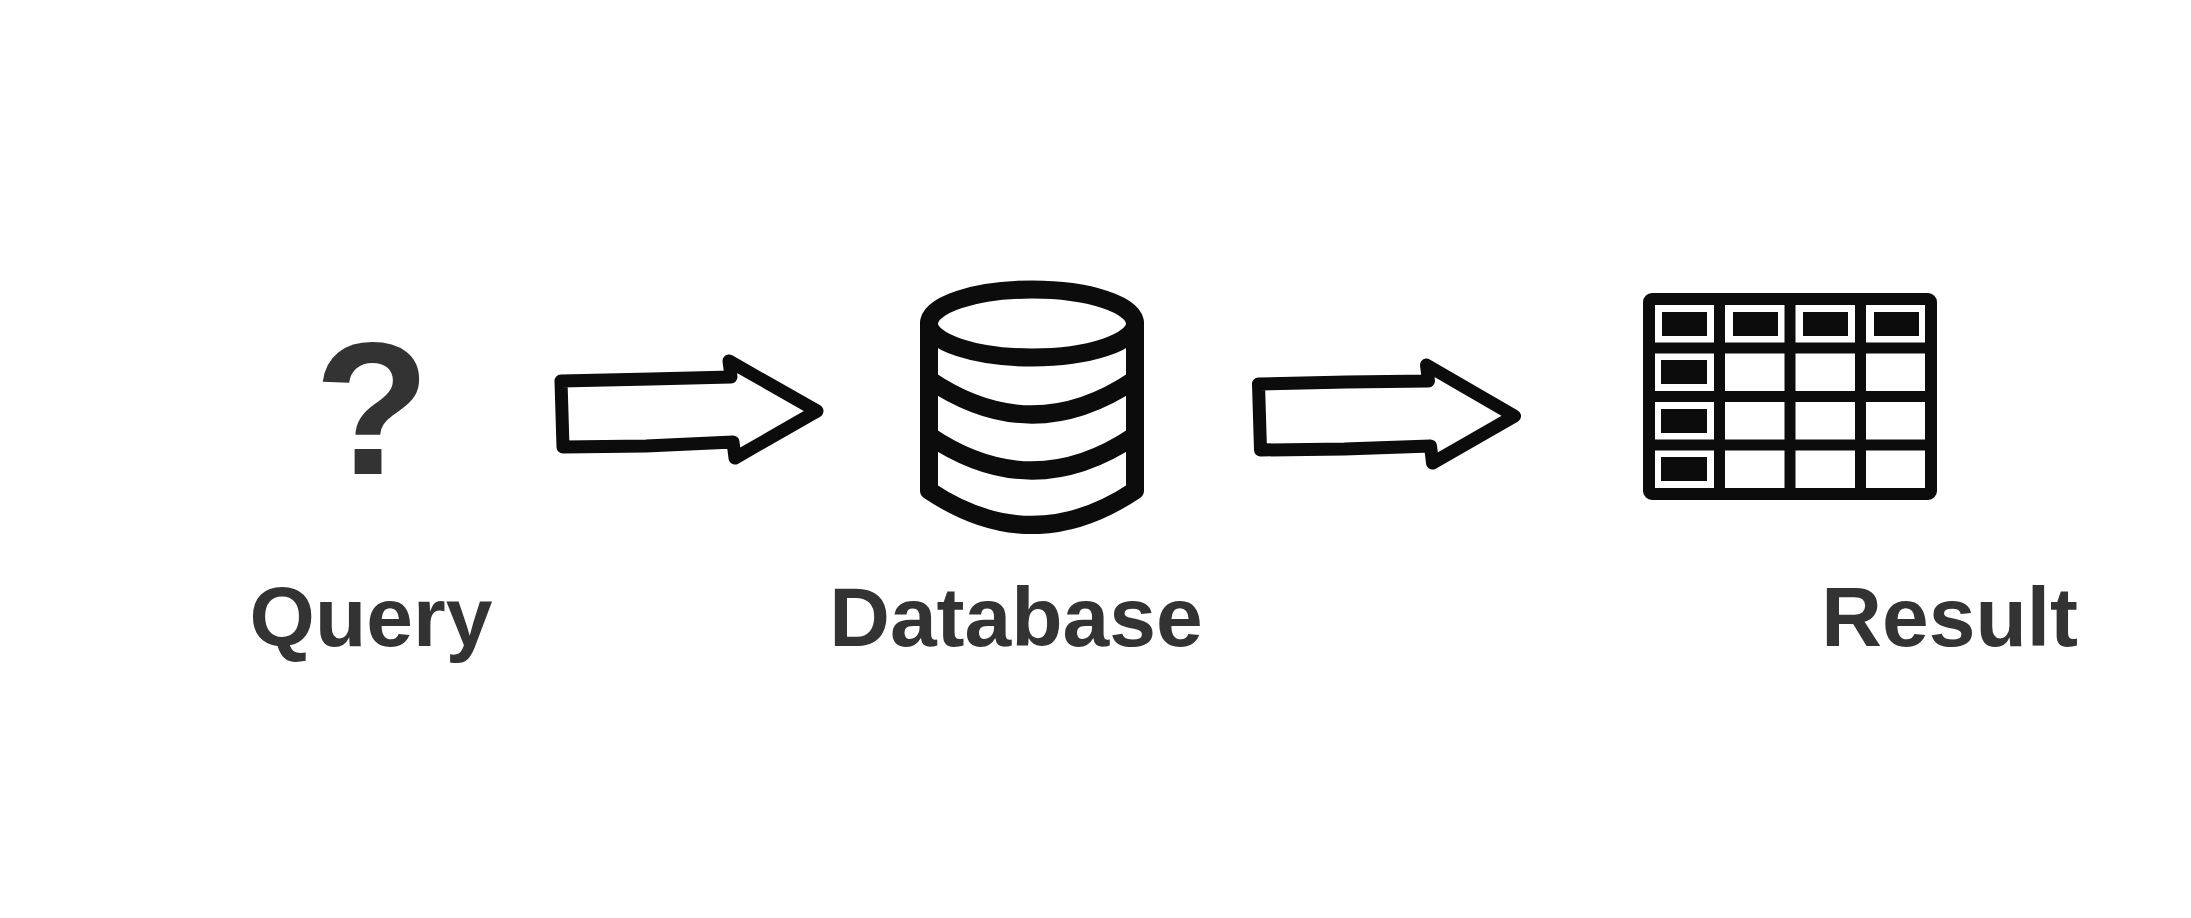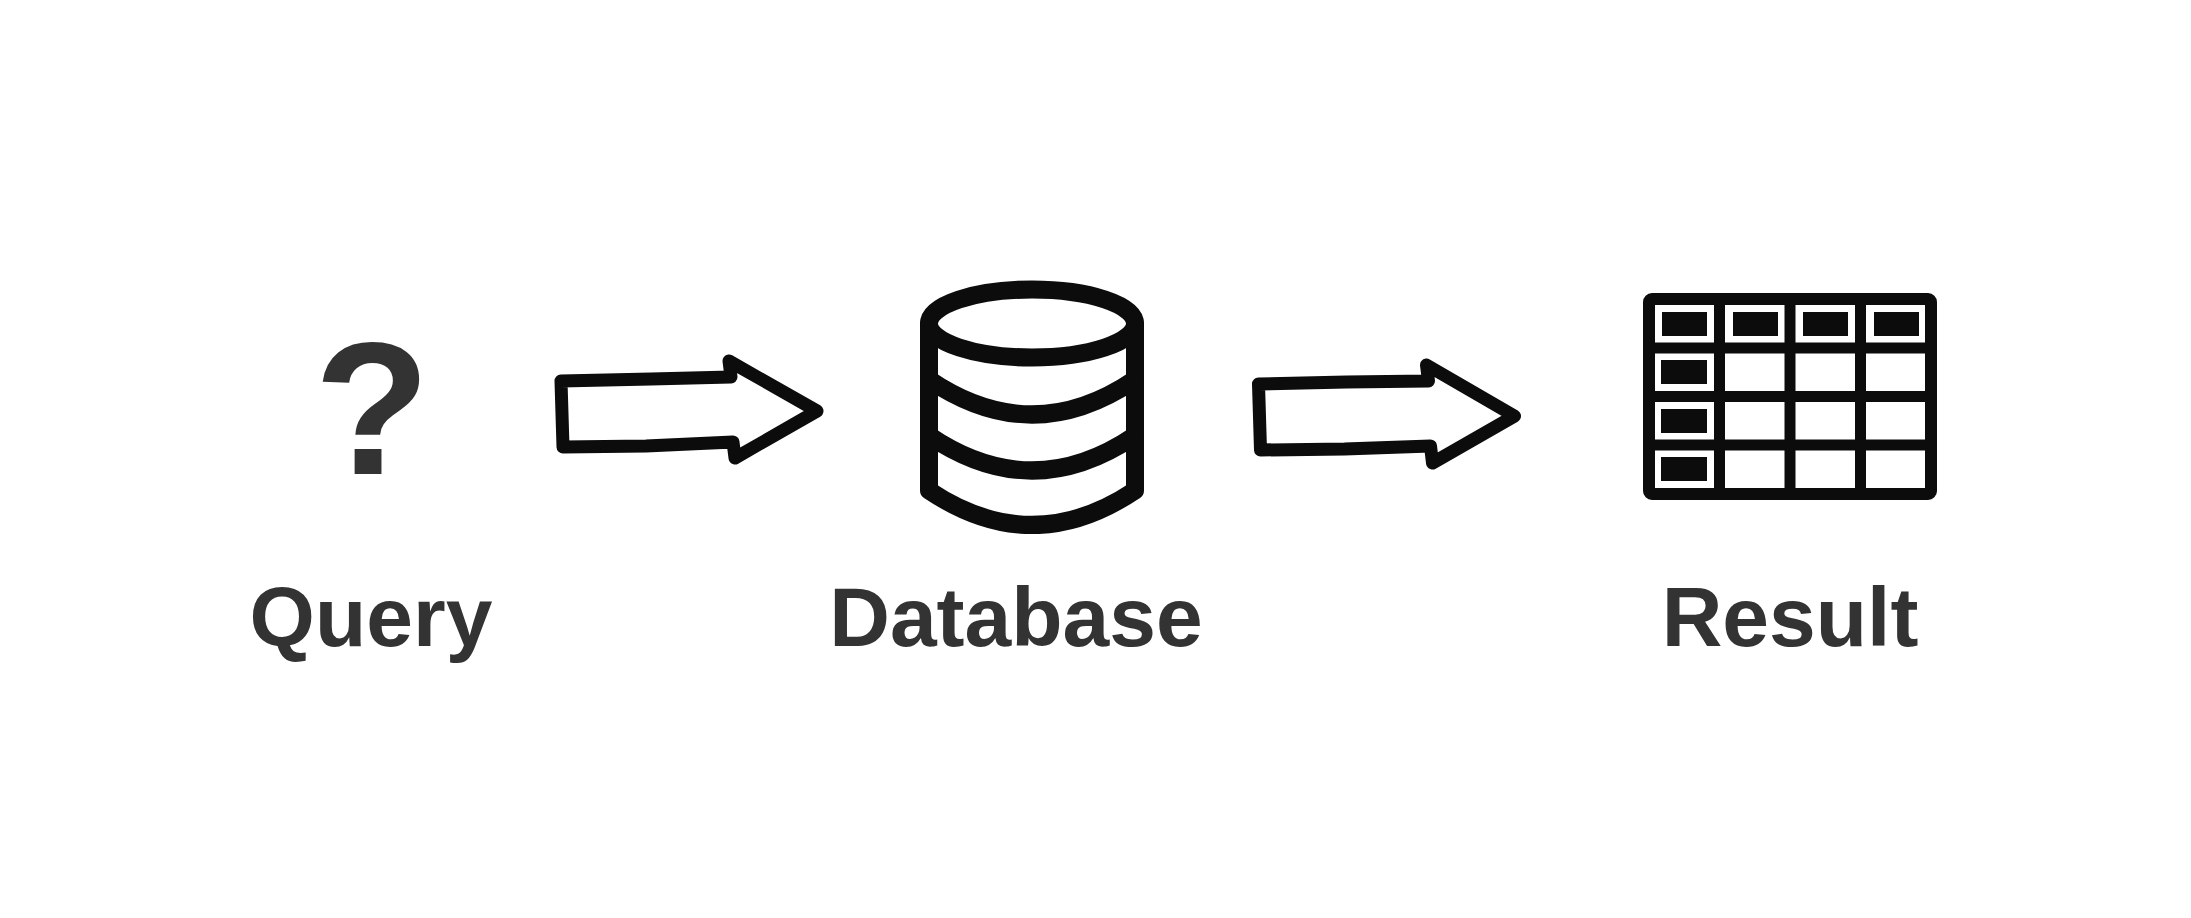--- a/index.html
+++ b/index.html
@@ -38,21 +38,21 @@
     width: 400px;
     text-align: center;
     font-size: 84px;
     font-weight: 700;
     color: #333333;
     line-height: 84px;
     white-space: nowrap;
   }
   .label-query    { left: 171px;  }
   .label-database { left: 816px;  }
-  .label-result   { left: 1590px; }
+  .label-result   { left: 1678px; text-align: right; }
 
   
   .arrow-1   { left: 551px;  top: 353px; width: 275px; height: 113px; }
   .arrow-2   { left: 1247px; top: 357px; width: 278px; height: 113px; }
   .db-icon   { left: 911px;  top: 279px; width: 242px; height: 255px; }
   .tbl-icon  { left: 1643px; top: 293px; width: 294px; height: 207px; }
 
   svg { display: block; }
 </style>
 </head>

